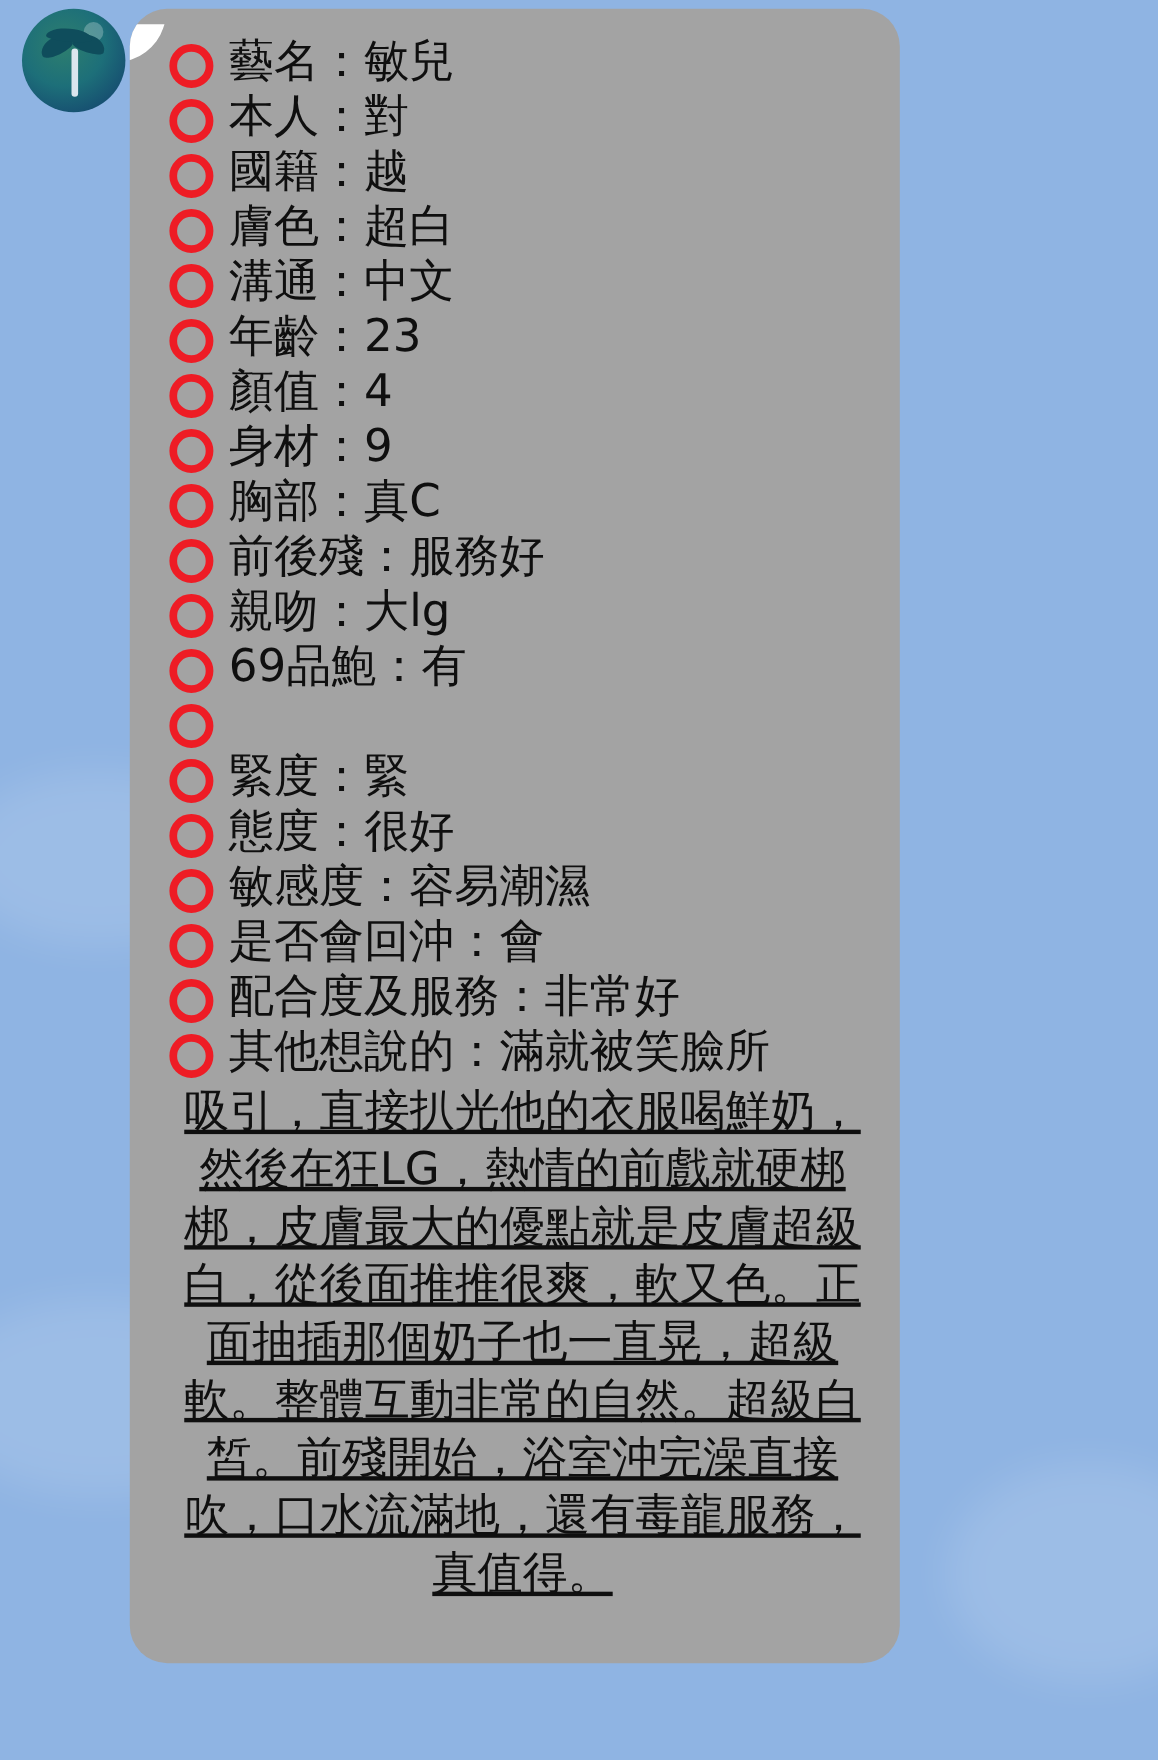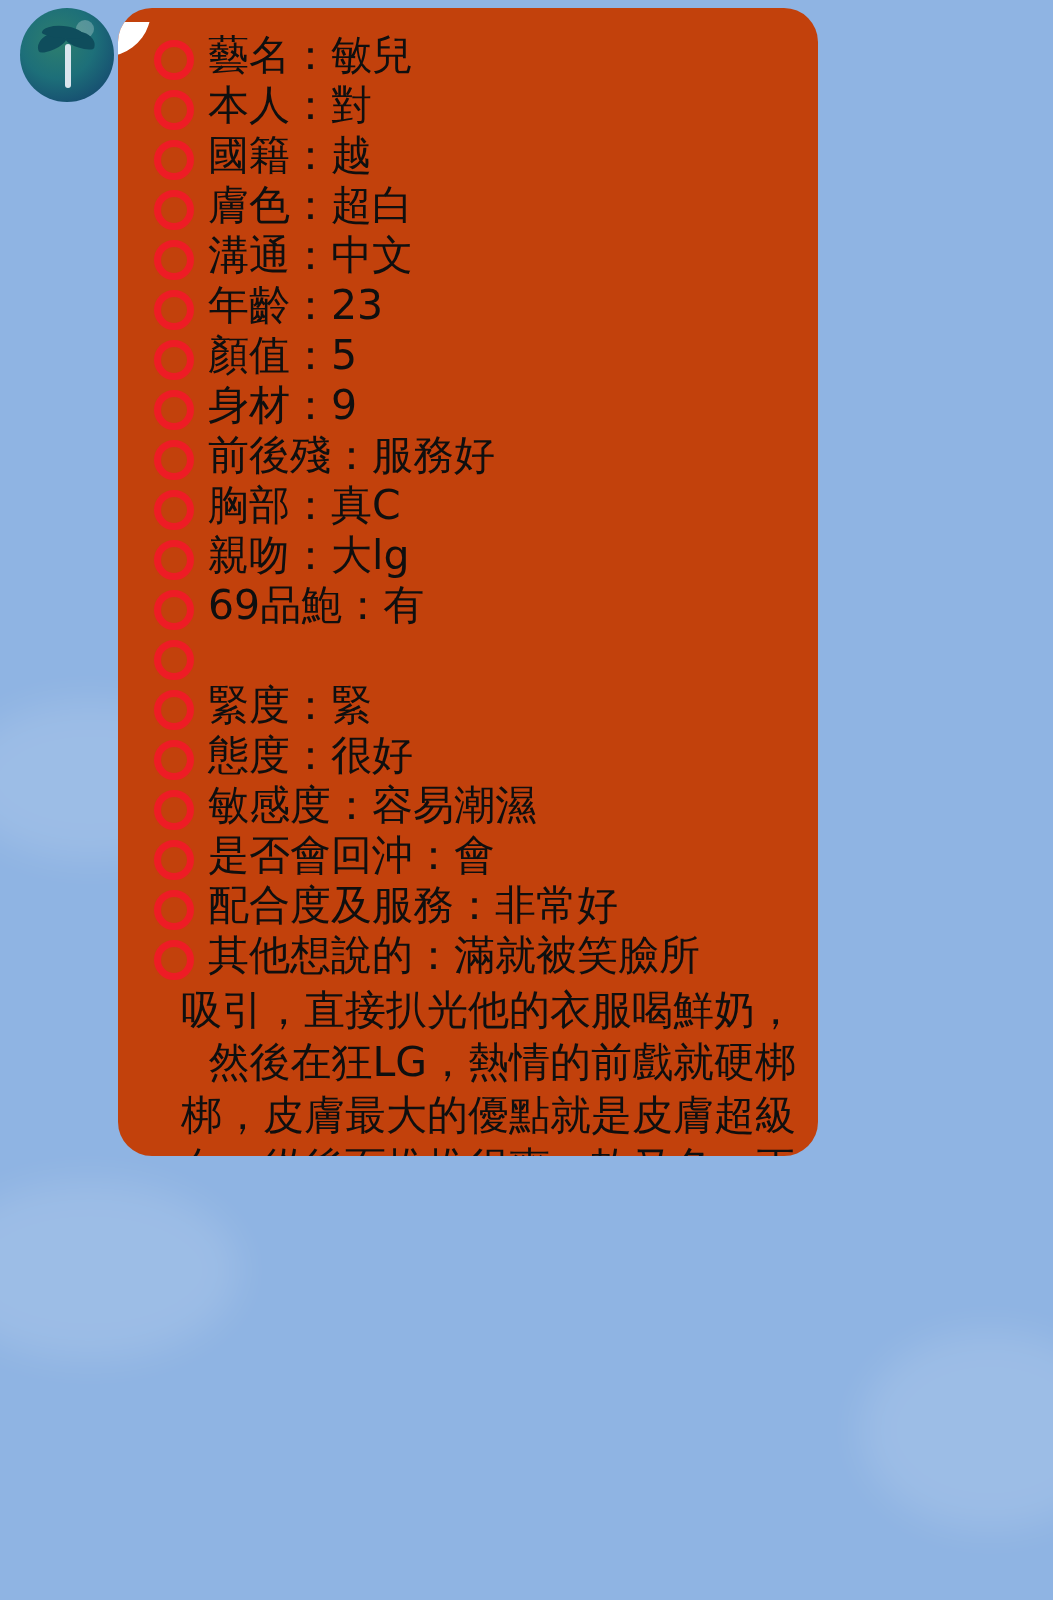--- a/index.html
+++ b/index.html
@@ -66,22 +66,22 @@
     border-radius: 50%;
     background: rgba(255,255,255,0.25);
   }
 
   
   .bubble {
     position: absolute;
     left: 118px;
     top: 8px;
     width: 700px;
-    height: 1148px;
-    background: #c2410c;
+    height: 1504px;
+    background: #a3a3a3;
     border-radius: 34px;
     box-sizing: border-box;
     padding: 26px 22px 18px 22px;
     overflow: hidden;
   }
   .bubble .tail {
     position: absolute;
     left: -14px;
     top: 14px;
     width: 40px;
@@ -119,21 +119,22 @@
     letter-spacing: 0px;
     white-space: nowrap;
   }
 
   .paragraph {
     margin: 2px 0 0 14px;
     font-size: 41px;
     line-height: 1.28;
     color: #0f0f0f;
     letter-spacing: 0px;
-    text-align: right;
+    text-align: center;
+    text-decoration: underline;
   }
 </style>
 </head>
 <body>
 
 <div class="bg-cloud c1"></div>
 <div class="bg-cloud c2"></div>
 <div class="bg-cloud c3"></div>
 
 <div class="avatar">
@@ -167,33 +168,33 @@
     <div class="bullet-row">
       <div class="ring"></div>
       <div class="bullet-text">溝通：中文</div>
     </div>
     <div class="bullet-row">
       <div class="ring"></div>
       <div class="bullet-text">年齡：23</div>
     </div>
     <div class="bullet-row">
       <div class="ring"></div>
-      <div class="bullet-text">顏值：5</div>
+      <div class="bullet-text">顏值：4</div>
     </div>
     <div class="bullet-row">
       <div class="ring"></div>
       <div class="bullet-text">身材：9</div>
     </div>
     <div class="bullet-row">
       <div class="ring"></div>
+      <div class="bullet-text">胸部：真C</div>
+    </div>
+    <div class="bullet-row">
+      <div class="ring"></div>
       <div class="bullet-text">前後殘：服務好</div>
-    </div>
-    <div class="bullet-row">
-      <div class="ring"></div>
-      <div class="bullet-text">胸部：真C</div>
     </div>
     <div class="bullet-row">
       <div class="ring"></div>
       <div class="bullet-text">親吻：大lg</div>
     </div>
     <div class="bullet-row">
       <div class="ring"></div>
       <div class="bullet-text">69品鮑：有</div>
     </div>
     <div class="bullet-row">

